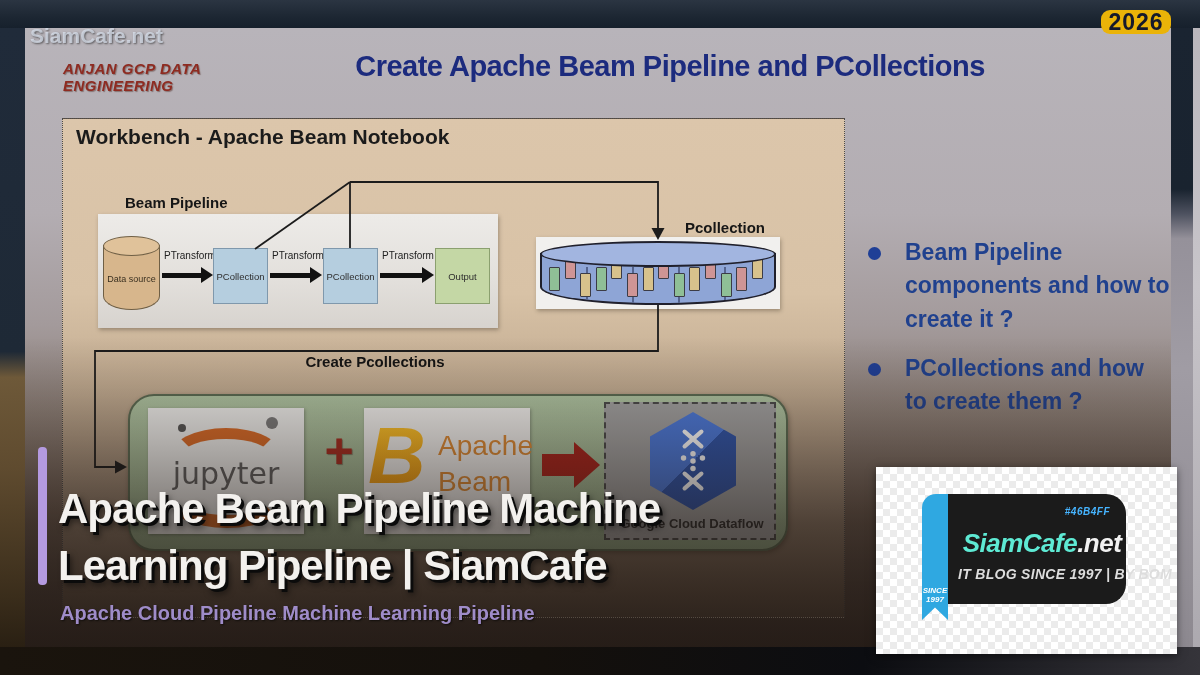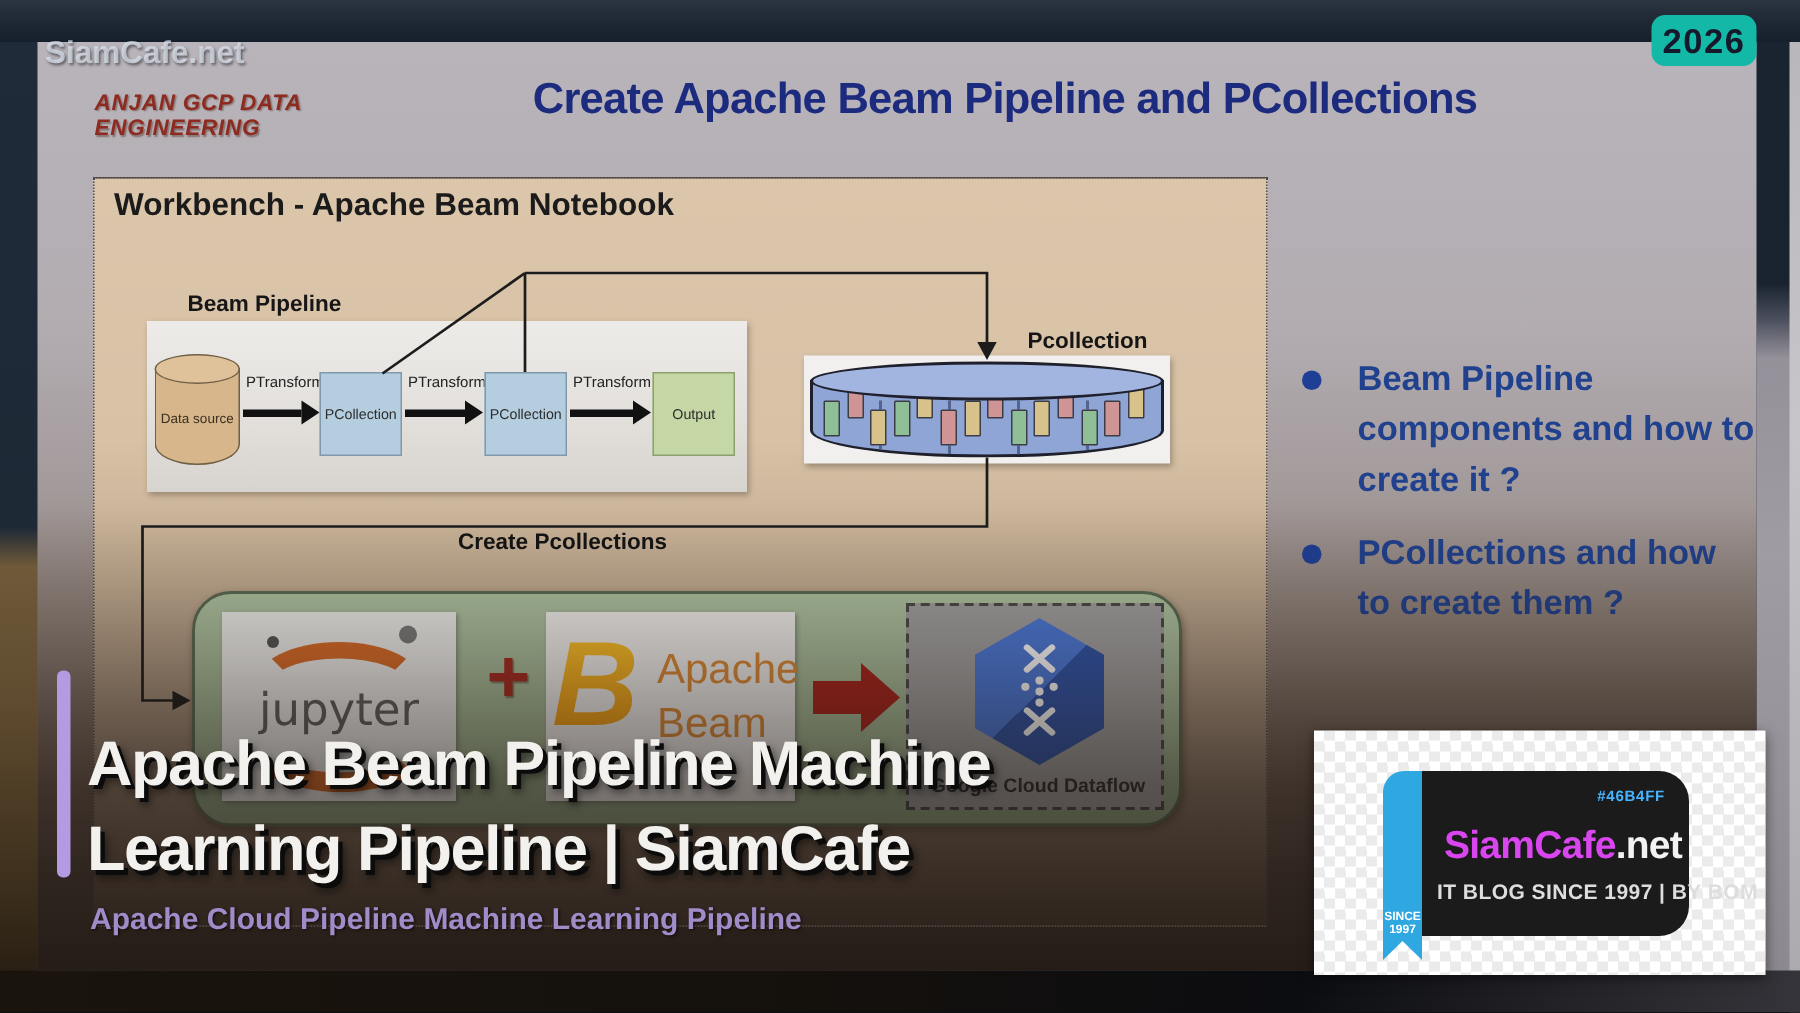--- a/index.html
+++ b/index.html
@@ -128,41 +128,41 @@
 
   
   .accent-bar{left:38px;top:447px;width:9px;height:138px;z-index:50;background:#b49ae0;border-radius:4px;}
   .ov-title{left:58px;top:480px;z-index:50;font-size:42px;font-weight:bold;letter-spacing:-1px;
     line-height:57px;color:#f3f1ee;white-space:nowrap;
     text-shadow:3px 3px 0 #0b0b0b,4px 5px 6px rgba(0,0,0,.55);}
   .ov-sub{left:60px;top:602px;z-index:50;font-size:20px;font-weight:bold;color:#9f8cc9;
     white-space:nowrap;text-shadow:1px 1px 2px rgba(0,0,0,.6);}
 
   
-  .logo-card{left:876px;top:487px;width:301px;height:163px;z-index:55;
+  .logo-card{left:876px;top:467px;width:301px;height:187px;z-index:55;
     background:repeating-conic-gradient(#ebebeb 0% 25%,#ffffff 0% 50%);background-size:14px 14px;
-    box-shadow:0 2px 8px rgba(0,0,0,.5);}
+    box-shadow:0 2px 8px rgba(0,0,0,.5);font-style:italic;}
   .logo-black{position:absolute;left:46px;top:27px;width:204px;height:110px;background:#1b1b1b;
     border-radius:20px;}
   .logo-stripe{position:absolute;left:46px;top:27px;width:26px;height:126px;background:#2fa8e1;
     border-radius:14px 0 0 0;z-index:2;
     clip-path:polygon(0 0,100% 0,100% 100%,50% 90%,0 100%);}
   .stripe-text{position:absolute;left:0;bottom:16px;width:26px;text-align:center;font-size:8px;
     font-weight:bold;color:#fff;line-height:9px;}
   .hex-label{position:absolute;right:16px;top:12px;font-size:10px;font-weight:bold;
     letter-spacing:.5px;color:#46b4ff;}
   .logo-name{position:absolute;left:36px;top:34px;width:168px;text-align:center;font-size:26px;
     font-weight:bold;letter-spacing:-.5px;white-space:nowrap;}
-  .logo-name .b1{color:#d946ef;}
+  .logo-name .b1{color:#5eead4;}
   .logo-name .b2{color:#f2f2f2;margin-top:20px;}
   .logo-tag{position:absolute;left:36px;top:72px;width:168px;text-align:center;font-size:14px;
     font-weight:bold;letter-spacing:.3px;color:#ddd;white-space:nowrap;}
 
   
-  .year-badge{left:1101px;top:10px;width:70px;height:34px;z-index:60;background:#14b8a6;
+  .year-badge{left:1101px;top:10px;width:70px;height:24px;z-index:60;background:#eab308;
     border-radius:9px;display:flex;align-items:center;justify-content:center;
     font-size:23px;font-weight:bold;letter-spacing:1px;color:#15192b;}
 </style>
 </head>
 <body>
 
 <div id="stage">
 
   <div class="abs top-bar"></div>
   <div class="abs left-strip"></div>

